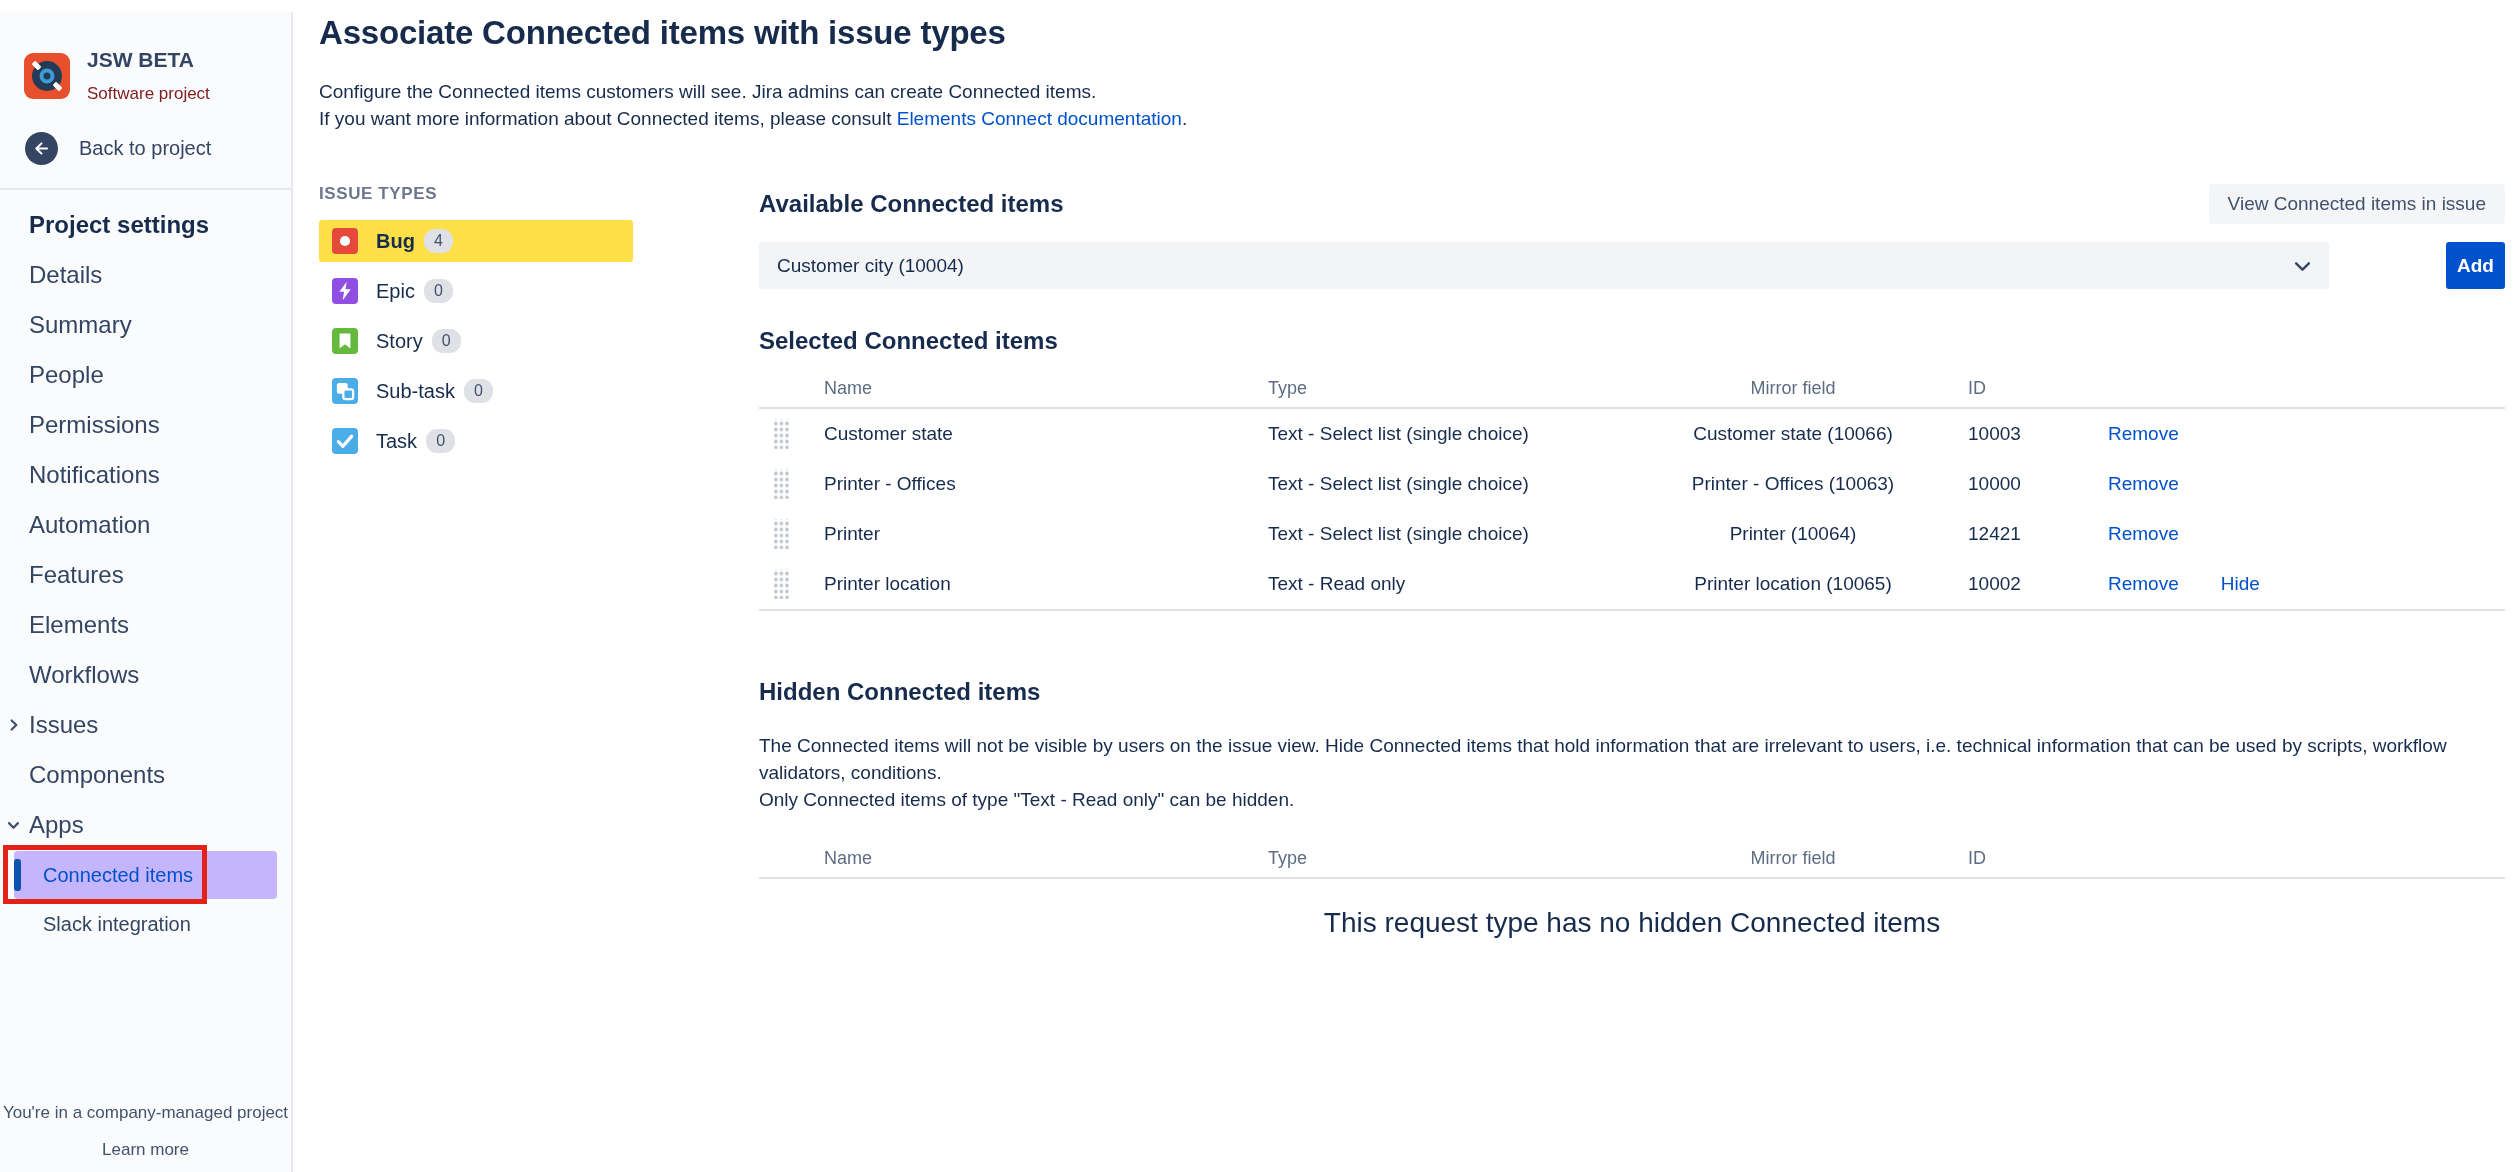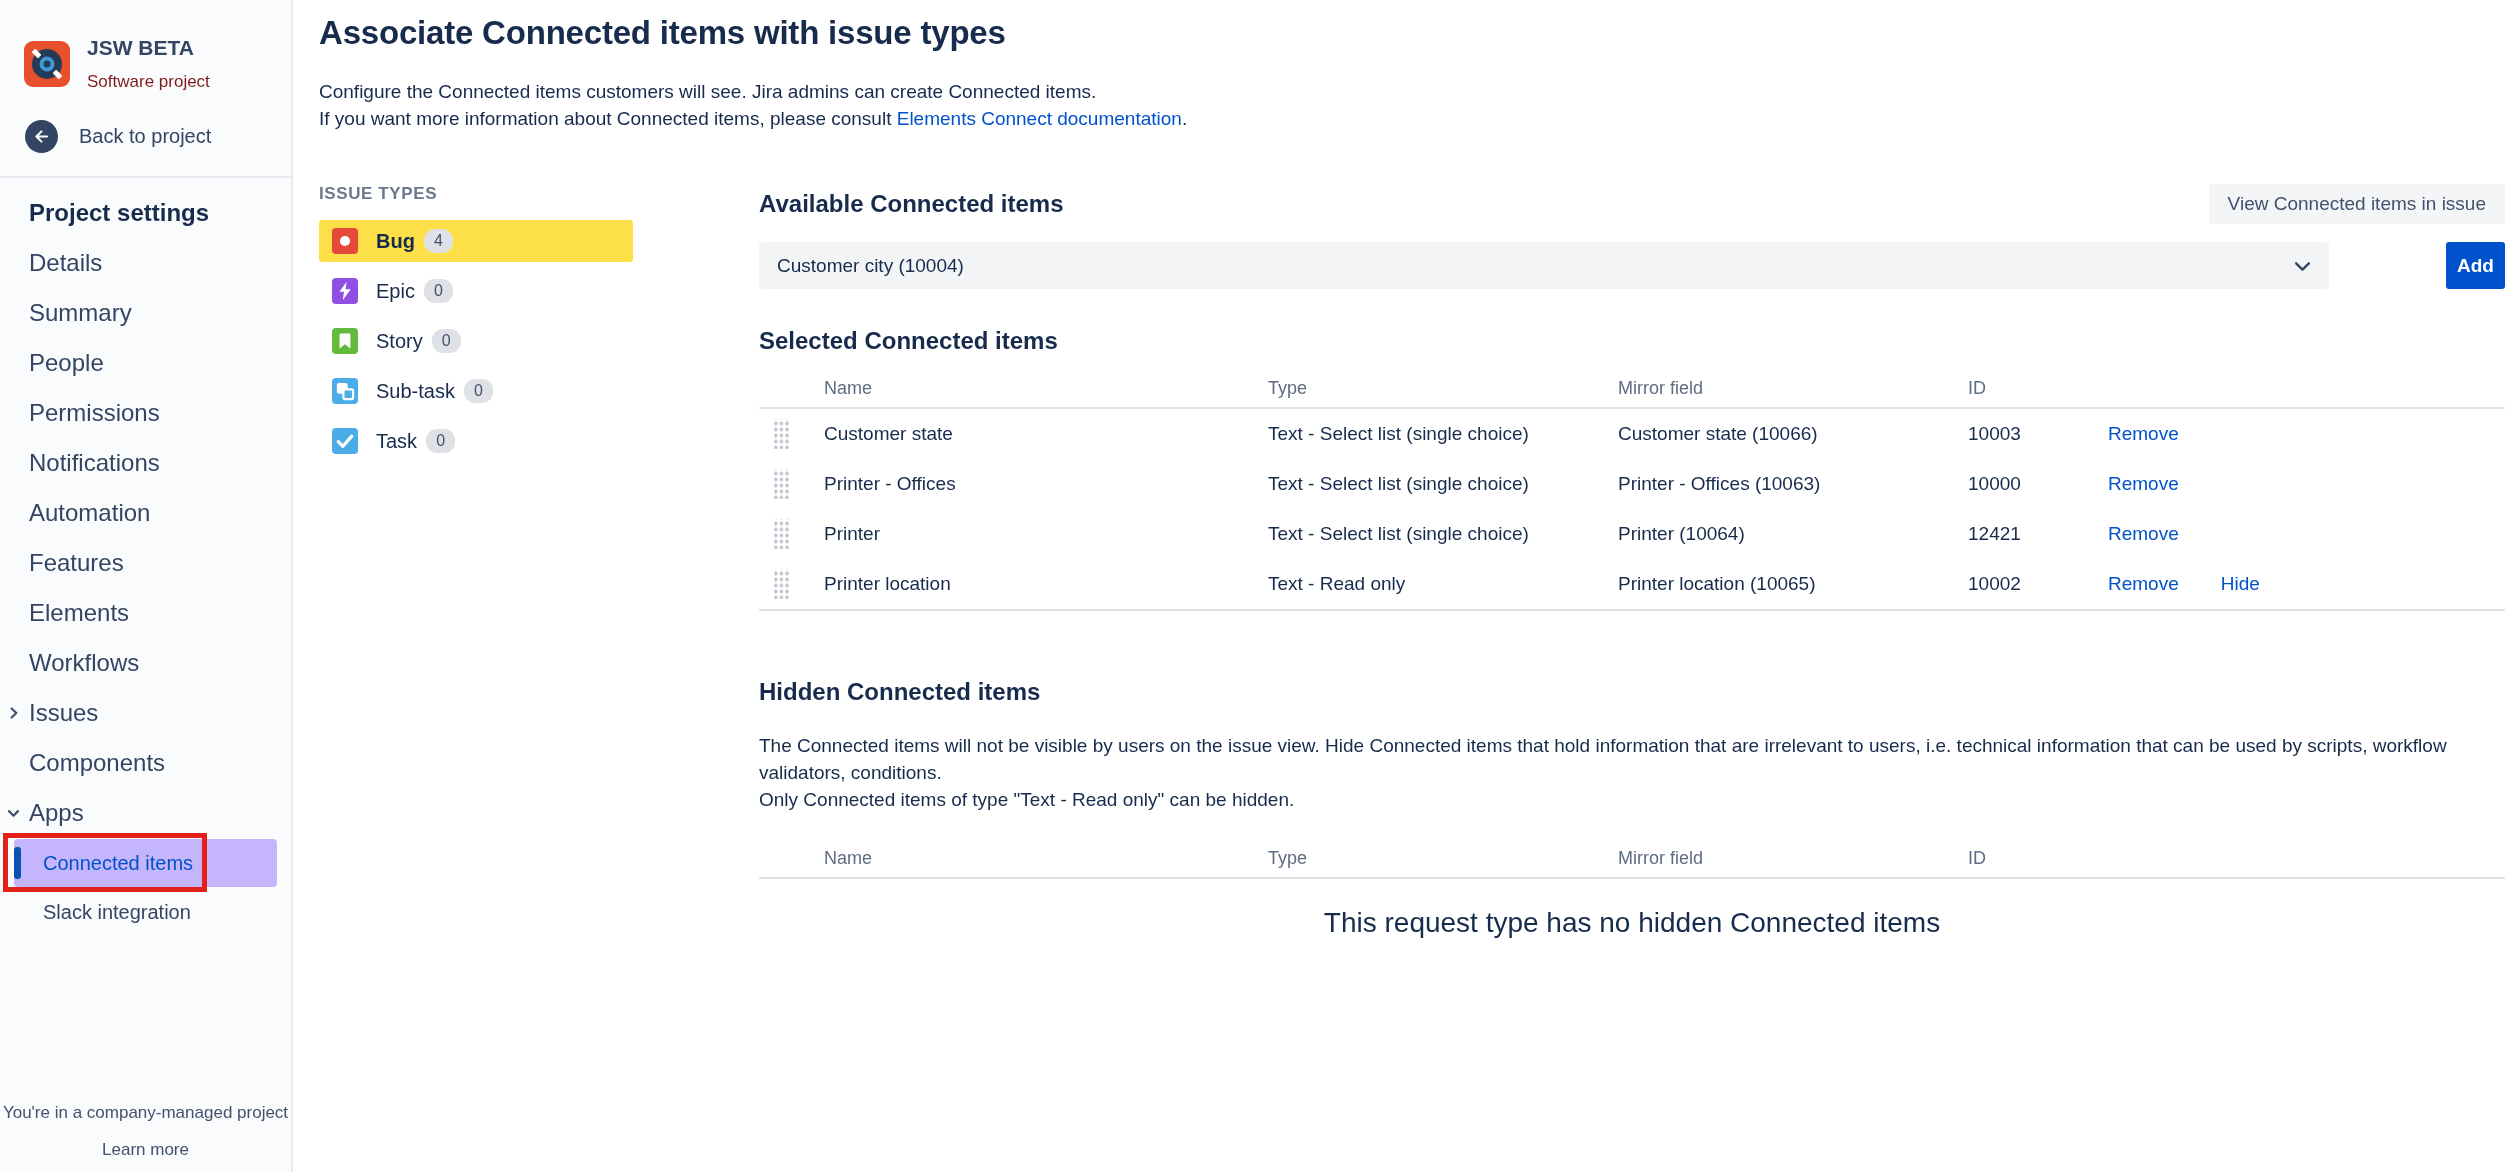--- a/index.html
+++ b/index.html
@@ -6,21 +6,21 @@
   html,body { width: 2518px; height: 1172px; }
   body {
     font-family: "Liberation Sans", sans-serif;
     background: #ffffff;
     color: #172b4d;
     overflow: hidden;
     position: relative;
   }
   
   .sidebar {
-    position: absolute; left: 0; top: 0; bottom: 0;
+    position: absolute; left: 0; top: 12px; bottom: 0;
     width: 293px;
     background: #fafbfc;
     border-right: 2px solid #e7e9ee;
   }
   .sidebar-header { padding: 36px 0 0 24px; display: flex; gap: 17px; align-items: center; }
   .logo { width: 46px; height: 46px; border-radius: 9px; background: #e8502d; display: flex; align-items: center; justify-content: center; flex-shrink: 0; }
   .disc { width: 30px; height: 30px; border-radius: 50%; background: #243b56; position: relative; }
   .hub { position: absolute; left: 50%; top: 50%; transform: translate(-50%,-50%); width: 15px; height: 15px; border-radius: 50%; background: #243b56; border: 4.5px solid #3e9bd6; }
   .slash { position: absolute; width: 9px; height: 5px; background: #fff; border-radius: 1px; }
   .slash.s1 { top: 2px; left: 0px; transform: rotate(45deg); }
@@ -86,21 +86,21 @@
   }
   .add-btn { margin-left: 117px; width: 59px; height: 47px; background: #0052cc; color: #fff; font-weight: 700; font-size: 19px; border: none; border-radius: 3px; font-family: inherit; cursor: pointer; }
   .selected-section { margin-top: 38px; }
   .tbl { margin-top: 14px; }
   .tbl-header { display: flex; align-items: center; height: 40px; border-bottom: 2px solid #dfe1e6; font-size: 18px; color: #5e6c84; }
   .tbl-row { display: flex; align-items: center; height: 50px; font-size: 19px; color: #172b4d; }
   .tbl-body { border-bottom: 2px solid #dfe1e6; }
   .c-handle { width: 65px; display: flex; align-items: center; }
   .c-name { width: 444px; }
   .c-type { width: 350px; }
-  .c-mirror { width: 350px; }
+  .c-mirror { width: 350px; text-align: center; }
   .c-id { width: 140px; }
   .c-actions { display: flex; gap: 42px; }
   .action-link { color: #0052cc; font-size: 19px; cursor: pointer; }
   .drag {
     width: 17px; height: 30px; margin-left: 13px;
     background-image: radial-gradient(circle, #c1c7d0 1.7px, transparent 1.9px);
     background-size: 5.6px 6px; background-position: 1px 1.5px;
   }
   .hidden-section { margin-top: 67px; }
   .hidden-desc { margin-top: 26px; font-size: 19px; line-height: 27px; color: #172b4d; }

